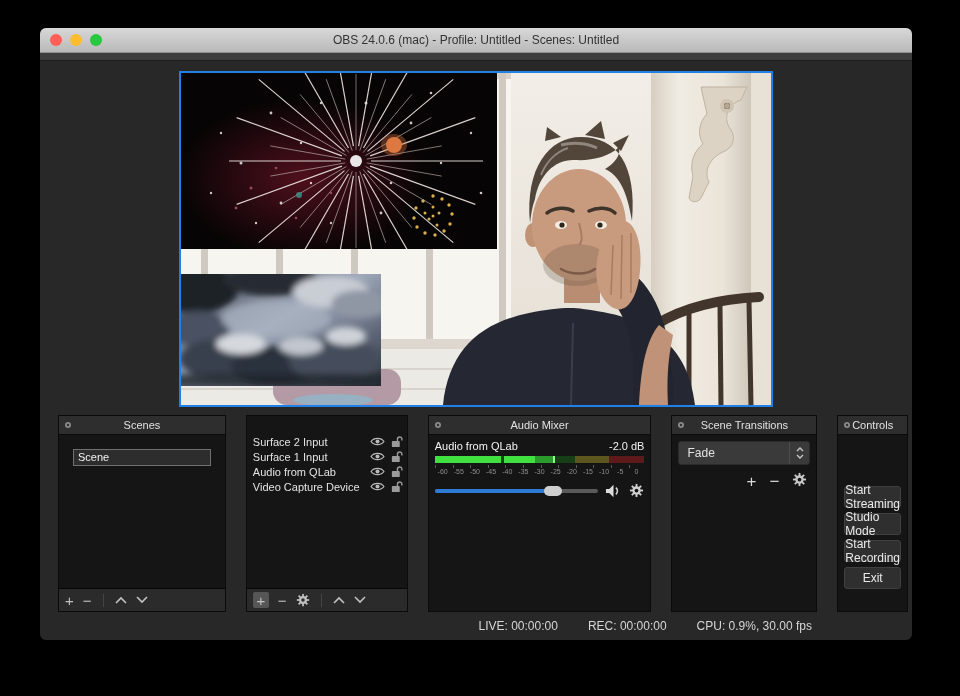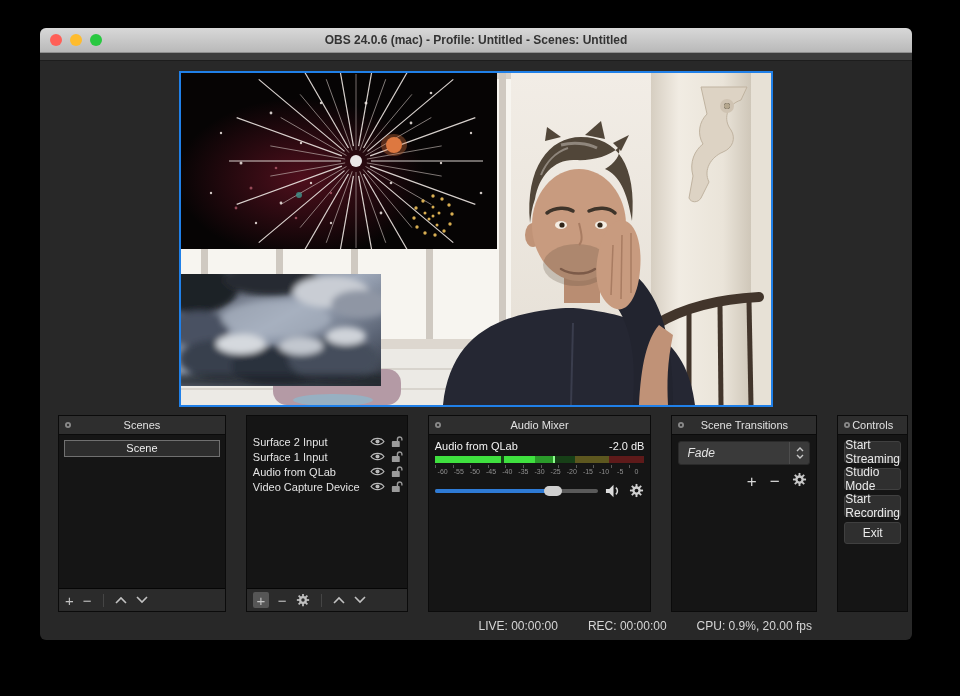--- a/index.html
+++ b/index.html
@@ -6,21 +6,21 @@
   body{width:960px;height:696px;background:#000;position:relative;overflow:hidden;
        font-family:"Liberation Sans",sans-serif;-webkit-font-smoothing:antialiased;}
 
   .window{position:absolute;left:40px;top:28px;width:872px;height:612px;border-radius:6px;
           overflow:hidden;background:#282828;box-shadow:0 22px 60px rgba(0,0,0,.75);}
 
   
   .titlebar{position:absolute;left:0;top:0;right:0;height:24px;
             background:linear-gradient(#d8d8d8,#b9b9b9);border-bottom:1px solid #8f8f8f;
             display:flex;align-items:center;justify-content:center;}
-  .titlebar .title{font-size:12px;font-weight:700;color:#333;}
+  .titlebar .title{font-size:12px;font-weight:400;color:#333;}
   .lights{position:absolute;left:10px;top:0;height:100%;display:flex;align-items:center;gap:8px;}
   .light{width:12px;height:12px;border-radius:50%;}
   .light.red{background:#ff5f57;}
   .light.yellow{background:#febc2e;}
   .light.green{background:#28c840;}
   .menustrip{position:absolute;left:0;top:25px;right:0;height:7px;background:#3d3d3d;
              border-bottom:1px solid #1d1d1d;}
 
   
   .preview{position:absolute;left:0;top:33px;right:0;height:354px;background:#282828;}
@@ -30,27 +30,27 @@
   .overlay{position:absolute;}
   .fireworks{left:0;top:0;width:316px;height:176px;}
   .clouds{left:0;top:201px;width:200px;height:112px;}
 
   
   .panels{position:absolute;left:0;top:387px;right:0;height:197px;display:flex;gap:6px;
           padding:0 4px;box-sizing:border-box;}
   .panel{display:flex;flex-direction:column;background:#151515;border:1px solid #0b0b0b;
          box-sizing:border-box;margin-left:14px;}
   .p-scenes{width:168px;} .p-sources{width:162px;} .p-mixer{width:224px;}
-  .p-transitions{width:146px;} .p-controls{flex:1;}
+  .p-transitions{width:146px;} .p-controls{flex:1;gap:45px;}
   .panel-header{height:18px;background:#2e2e2e;border-bottom:1px solid #0b0b0b;
                 display:flex;align-items:center;position:relative;flex:none;}
   .panel-title{flex:1;text-align:center;font-size:11px;color:#e0e0e0;}
   .float-icon{position:absolute;left:5px;width:8px;height:8px;}
 
-  .scene-list{flex:1;padding:5px;text-align:center;}
+  .scene-list{flex:1;padding:14px;}
   .scene-row{height:15px;line-height:15px;padding:0 4px;font-size:11px;color:#efefef;
              background:#2d2d2d;border:1px solid #707070;}
 
   .source-list{flex:1;padding:18px 4px 0 4px;}
   .source-row{display:flex;align-items:center;height:15px;font-size:11px;color:#e3e3e3;}
   .source-label{flex:1;padding-left:2px;white-space:nowrap;}
   .row-icons{display:flex;align-items:center;gap:5px;flex:none;}
   .row-icons svg{display:block;}
 
   .list-toolbar{height:22px;background:#2b2b2b;border-top:1px solid #060606;flex:none;
@@ -75,21 +75,21 @@
      background:repeating-linear-gradient(90deg,#5a5a5a 0 1px,transparent 1px 17.6px);}
   .meter-ticks{display:flex;justify-content:space-between;font-size:7px;color:#8f8f8f;}
   .meter-ticks span{width:16px;text-align:center;}
   .slider-row{display:flex;align-items:center;margin-top:8px;gap:7px;}
   .slider{flex:1;height:4px;background:#5a5a5a;border-radius:2px;position:relative;}
   .slider-fill{position:absolute;left:0;top:0;bottom:0;width:72%;background:#2e7bd6;border-radius:2px;}
   .slider-handle{position:absolute;left:72%;top:50%;transform:translate(-50%,-50%);
                  width:18px;height:10px;border-radius:5px;background:#cfcfcf;}
 
   
-  .transitions-body{padding:6px;display:flex;flex-direction:column;gap:7px;font-size:12px;color:#e2e2e2;font-style:italic;}
+  .transitions-body{padding:6px;display:flex;flex-direction:column;gap:7px;font-size:12px;color:#e2e2e2;}
   .dropdown{height:22px;background:#3a3a3a;border:1px solid #2a2a2a;border-radius:3px;
             display:flex;align-items:center;}
   .dropdown-label{flex:1;padding-left:8px;}
   .dropdown-stepper{width:19px;align-self:stretch;border-left:1px solid #4d4d4d;
             display:flex;flex-direction:column;align-items:center;justify-content:center;gap:2px;}
   .trans-iconrow{display:flex;justify-content:flex-end;align-items:center;gap:13px;
             color:#d8d8d8;padding-right:3px;font-size:17px;}
   .duration-row{display:flex;align-items:center;gap:6px;}
   .spinbox{flex:1;height:22px;background:#1d1d1d;border-radius:3px;display:flex;align-items:center;}
   .spin-value{flex:1;padding-left:8px;}
@@ -568,16 +568,16 @@
         <div class="ctl-btn">Studio Mode</div>
         <div class="ctl-btn">Start Recording</div>
         <div class="ctl-btn">Exit</div>
       </div>
     </div>
   </div>
 
   <div class="statusbar">
     <span>LIVE: 00:00:00</span>
     <span>REC: 00:00:00</span>
-    <span>CPU: 0.9%, 20.00 fps</span>
+    <span>CPU: 0.9%, 30.00 fps</span>
   </div>
 
 </div>
 
 </body></html>

